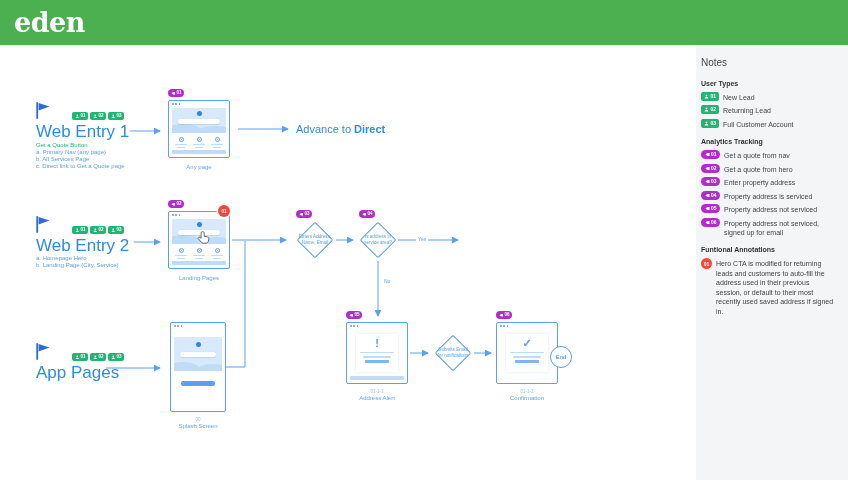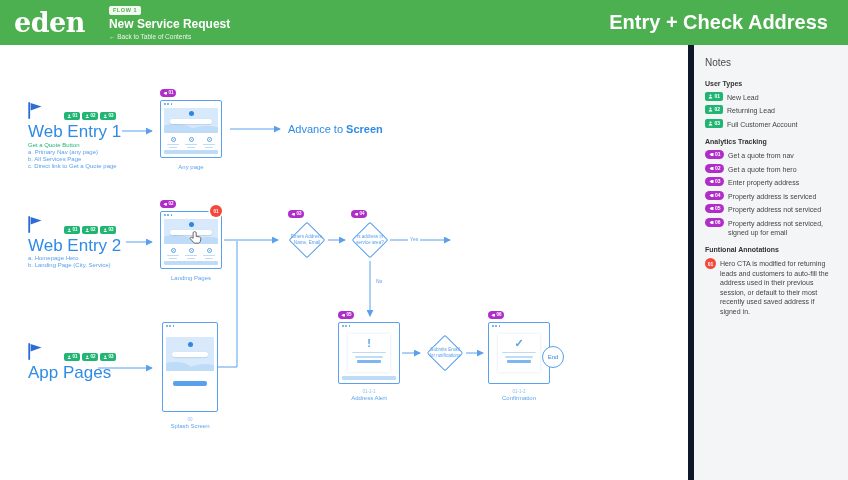--- a/index.html
+++ b/index.html
@@ -25,41 +25,41 @@
     letter-spacing:-0.5px;margin-right:24px;line-height:1;}
   .hmid{display:flex;flex-direction:column;gap:2px;}
   .flow-badge{align-self:flex-start;background:rgba(255,255,255,.93);color:var(--green);
     font-size:5.5px;font-weight:bold;letter-spacing:.6px;padding:1.5px 4px;border-radius:2px;}
   .hdr-title{font-size:12px;font-weight:bold;color:#fff;}
   .back-link{font-size:6.5px;color:#eaf6ea;cursor:pointer;}
   .page-title{margin-left:auto;font-size:20px;font-weight:bold;color:#fff;}
 
   
   .sidebar{position:absolute;left:688px;top:45px;width:160px;height:435px;background:#f4f5f6;
-    border-left:6px solid #0f172a;padding:12px 12px 0 11px;}
+    border-left:2px solid #0f172a;padding:12px 12px 0 11px;}
   .notes-title{font-size:10px;color:#4a4a4a;margin-bottom:12px;}
   .side-h{font-size:7px;font-weight:bold;color:#333;margin-bottom:5px;}
   .side-h.mt{margin-top:9px;}
   .srow{display:flex;align-items:flex-start;gap:4px;margin-bottom:3px;font-size:7px;color:var(--ink);}
   .srow .lbl{line-height:1.35;padding-top:1px;flex:1;}
 
   
   .ubadge,.abadge{display:inline-flex;align-items:center;gap:1.5px;flex-shrink:0;}
   .ubadge{background:var(--bgreen);border-radius:2px;padding:2px 3px;}
   .abadge{background:var(--purple);border-radius:5px;padding:2px 3.5px;}
   .ubadge svg,.abadge svg{width:5px;height:5px;display:block;}
   .ubadge .n,.abadge .n{font-size:5px;font-weight:bold;color:#fff;line-height:1;}
   .sm.ubadge,.sm.abadge{padding:1.5px 2.5px;}
   .sm svg{width:4.5px;height:4.5px;}
   .sm .n{font-size:4.5px;}
   .rbadge{width:11px;height:11px;border-radius:50%;background:var(--red);color:#fff;
     font-size:5px;font-weight:bold;display:flex;align-items:center;justify-content:center;flex-shrink:0;}
 
   
-  .canvas{position:absolute;left:0;top:45px;width:688px;height:435px;background:#fff;}
+  .canvas{position:absolute;left:8px;top:45px;width:688px;height:435px;background:#fff;}
   .abs{position:absolute;}
   .entry-title{position:absolute;font-size:17px;color:var(--blue);white-space:nowrap;}
   .entry-list{position:absolute;font-size:6px;line-height:7px;color:var(--flow);white-space:nowrap;}
   .entry-list .gsub{color:var(--bgreen);}
   .badge-row{position:absolute;display:flex;gap:2px;}
   .flagwrap{position:absolute;width:14px;height:17px;}
 
   
   .screen{position:absolute;background:#fff;border:1.5px solid var(--flow);border-radius:2px;}
   .dots{position:absolute;top:2px;left:3px;display:flex;gap:1.5px;}
@@ -113,26 +113,20 @@
   .cursor{position:absolute;width:16px;height:16px;}
   svg.wires{position:absolute;left:0;top:0;pointer-events:none;}
 </style>
 </head>
 <body>
 
 <div class="stage">
 
   <div class="header">
     <div class="logo">eden</div>
-    <div class="hmid">
-      <span class="flow-badge">FLOW 1</span>
-      <span class="hdr-title">New Service Request</span>
-      <span class="back-link">←  Back to Table of Contents</span>
-    </div>
-    <div class="page-title">Entry + Check Address</div>
   </div>
 
   <div class="sidebar">
     <div class="notes-title">Notes</div>
 
     <div class="side-h">User Types</div>
     <div class="srow">
       <span class="ubadge">
         <svg viewBox="0 0 10 10">
             <circle cx="5" cy="3" r="2" fill="#fff"></circle>
@@ -319,21 +313,21 @@
         <div class="col">
             <span class="ring"></span>
             <span class="bar"></span>
             <span class="bar short"></span>
           </div>
       </div>
       <div class="footbar"></div>
     </div>
     <div class="cap" style="left:151px;top:119px">Any page</div>
 
-    <div class="outcome" style="left:288px;top:78px"><span>Advance to </span><b>Screen</b></div>
+    <div class="outcome" style="left:288px;top:78px"><span>Advance to </span><b>Direct</b></div>
 
     <div class="flagwrap" style="left:28px;top:171px">
       <svg viewBox="0 0 14 17">
           <path d="M1.2 1 v15" stroke="#2e6bd6" stroke-width="1.8" stroke-linecap="round"></path>
           <path d="M2.6 1 L13.5 4.6 L2.6 8.6 Z" fill="#2e6bd6"></path>
         </svg>
     </div>
     <div class="badge-row" style="left:64px;top:181px">
       <span class="ubadge sm">
         <svg viewBox="0 0 10 10">

